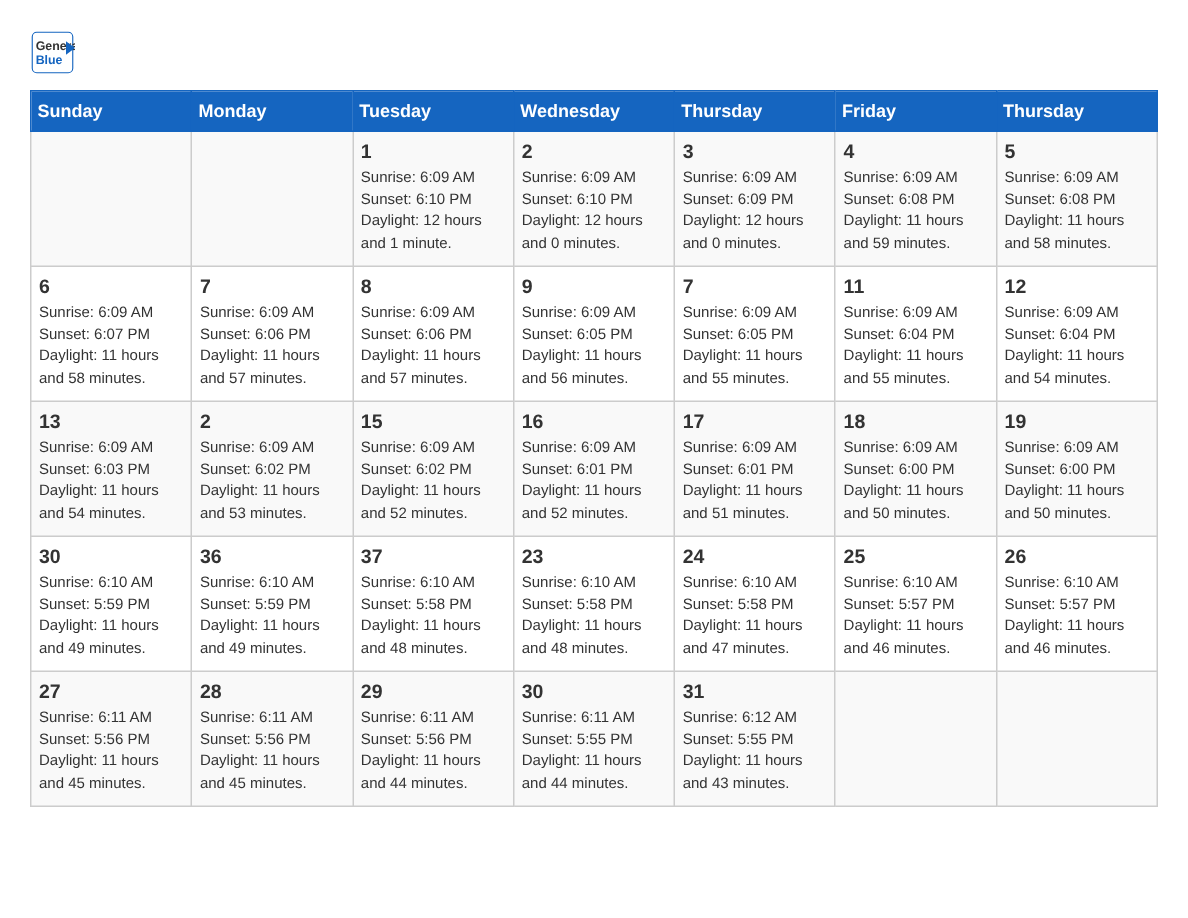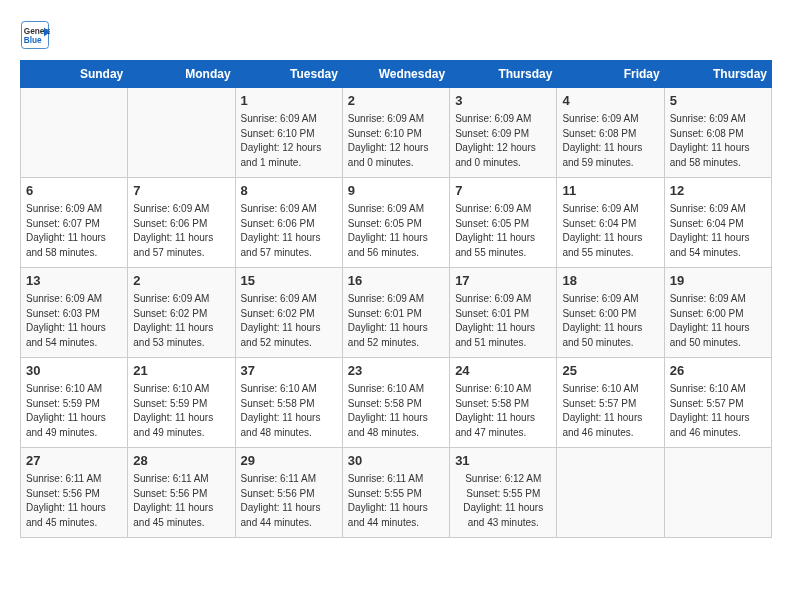--- a/index.html
+++ b/index.html
@@ -47,21 +47,21 @@
     }
     table {
       width: 100%;
       border-collapse: collapse;
       font-size: 11px;
     }
     thead th {
       background-color: #1565c0;
       color: #fff;
       padding: 6px 4px;
-      text-align: right;
+      text-align: left;
       font-size: 12px;
       font-weight: bold;
       border: 1px solid #1565c0;
     }
     tbody td {
       border: 1px solid #ccc;
       vertical-align: top;
       padding: 4px 5px;
       width: calc(100% / 7);
       min-height: 80px;
@@ -268,21 +268,21 @@
       </tr>
       <tr>
         <td>
           <span class="day-num">30</span>
           <div class="day-info" style="white-space: pre-line;">Sunrise: 6:10 AM
 Sunset: 5:59 PM
 Daylight: 11 hours
 and 49 minutes.</div>
         </td>
         <td>
-          <span class="day-num">21</span>
+          <span class="day-num">36</span>
           <div class="day-info" style="white-space: pre-line;">Sunrise: 6:10 AM
 Sunset: 5:59 PM
 Daylight: 11 hours
 and 49 minutes.</div>
         </td>
         <td>
           <span class="day-num">37</span>
           <div class="day-info" style="white-space: pre-line;">Sunrise: 6:10 AM
 Sunset: 5:58 PM
 Daylight: 11 hours
@@ -341,21 +341,21 @@
         </td>
         <td>
           <span class="day-num">30</span>
           <div class="day-info" style="white-space: pre-line;">Sunrise: 6:11 AM
 Sunset: 5:55 PM
 Daylight: 11 hours
 and 44 minutes.</div>
         </td>
         <td>
           <span class="day-num">31</span>
-          <div class="day-info" style="white-space: pre-line; text-align: center;">Sunrise: 6:12 AM
+          <div class="day-info" style="white-space: pre-line;">Sunrise: 6:12 AM
 Sunset: 5:55 PM
 Daylight: 11 hours
 and 43 minutes.</div>
         </td>
         <td class="empty"></td>
         <td class="empty"></td>
       </tr>
     </tbody>
 </table>
 

